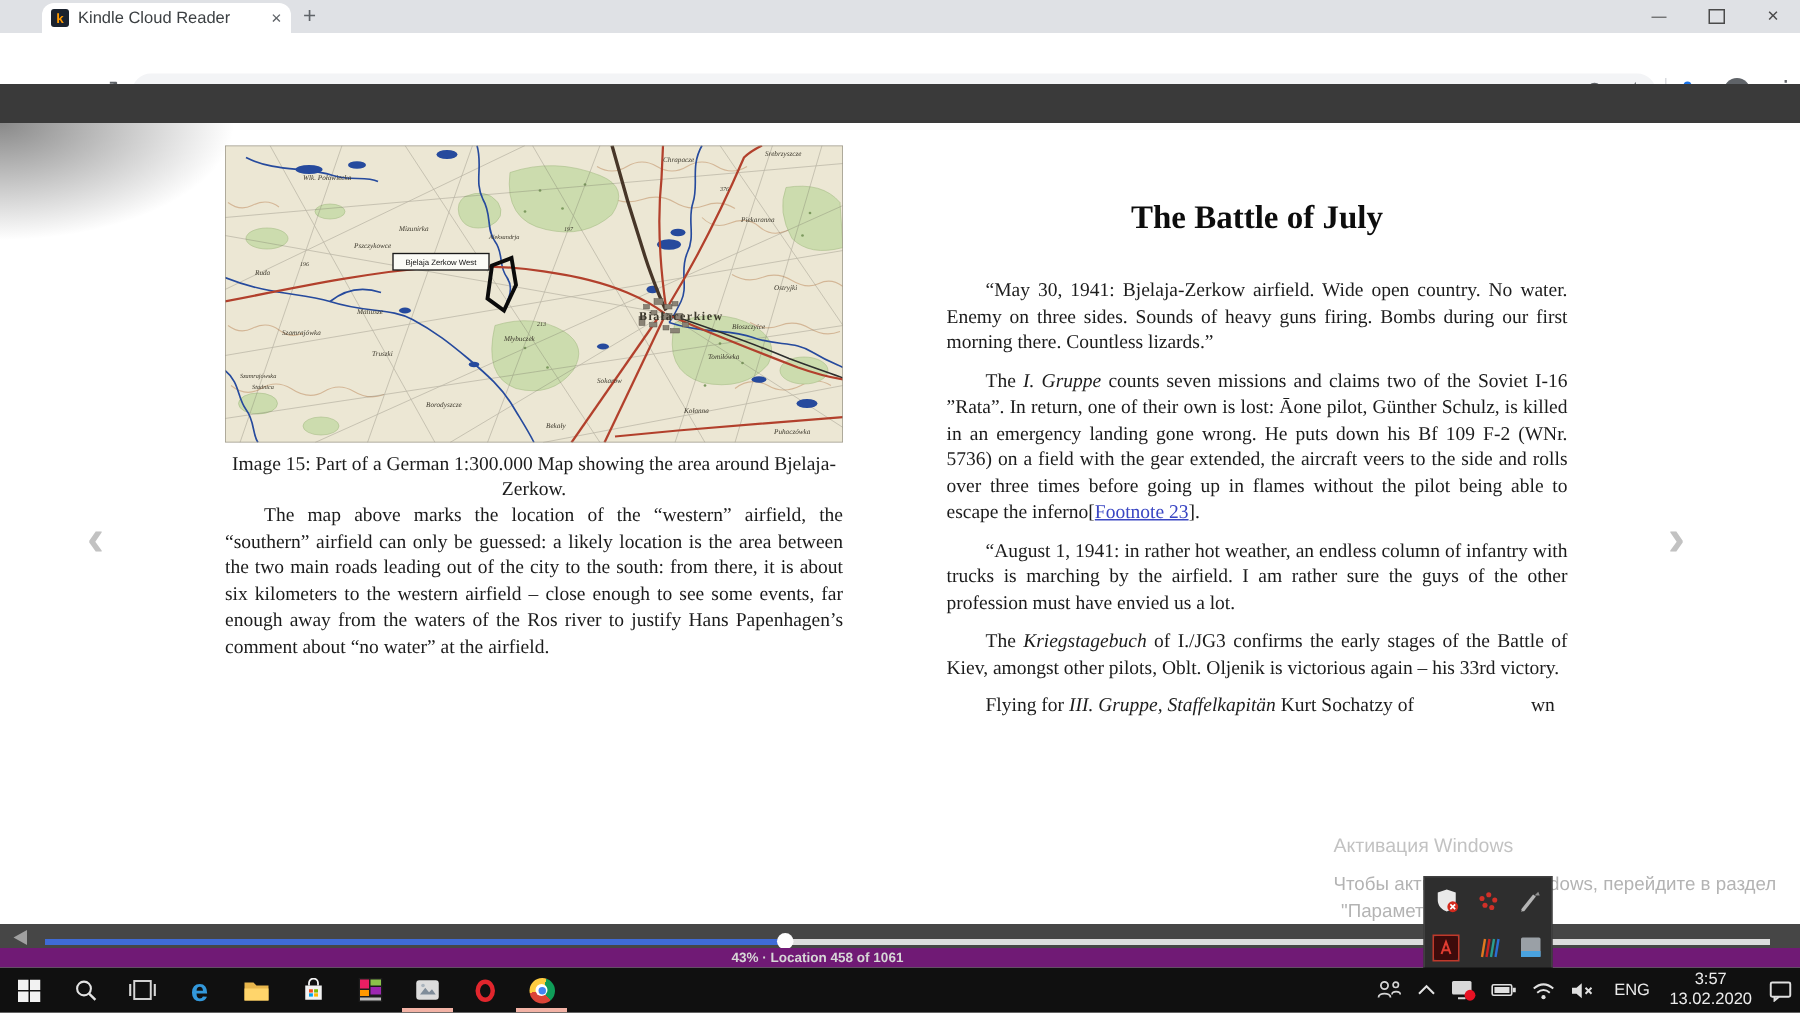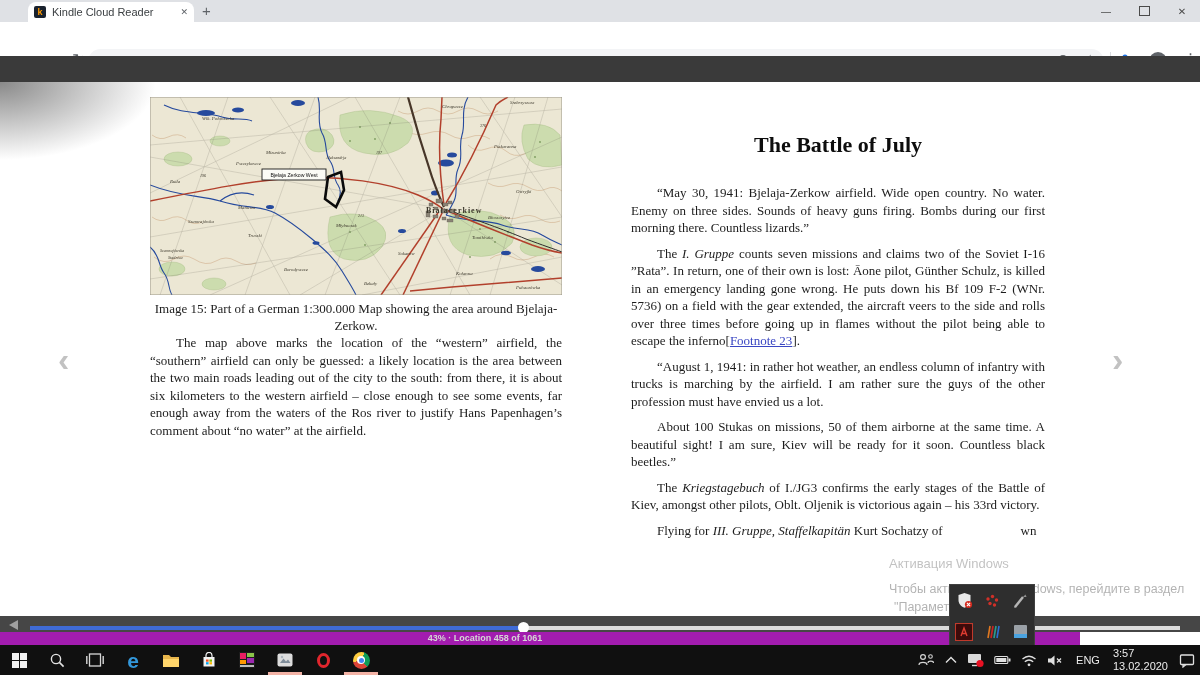--- a/index.html
+++ b/index.html
@@ -50,39 +50,39 @@
   .bp a{color:#3a46c3;text-decoration:underline;cursor:pointer;}
   .gap{display:inline-block;width:78px;}
   .navchev{top:262px;font-size:34px;color:#c2c2c2;font-weight:bold;line-height:30px;}
   
   #kfoot1{left:0;top:616px;width:1200px;height:16px;background:#464646;}
   #foot-tri{left:9px;top:620px;width:0;height:0;border-top:5px solid transparent;
        border-bottom:5px solid transparent;border-right:9px solid #a0a0a0;}
   #track{left:30px;top:626px;width:1150px;height:4px;background:#dcdcdc;}
   #track-fill{left:30px;top:626px;width:494px;height:4px;background:#3f6bd6;}
   #thumb{left:518px;top:622px;width:11px;height:11px;border-radius:50%;background:#fdfdfd;}
-  #kfoot2{left:0;top:632px;width:1080px;height:13px;background:#a21caf;}
+  #kfoot2{left:0;top:632px;width:1200px;height:13px;background:#701a75;}
   #progress-label{width:100%;text-align:center;font-size:9px;font-weight:bold;color:#d6d6d6;
        line-height:13px;transform:translateX(-55px);}
   
   .wm{color:#9a9a9a;}
   #wm1{left:889px;top:556px;font-size:13px;opacity:.6;}
   #wm2{left:889px;top:582px;font-size:12.5px;opacity:.75;}
   #wm3{left:894px;top:600px;font-size:12.5px;opacity:.75;}
   
   #tray-popup{left:949px;top:584px;width:86px;height:64px;background:#2e2e2e;border:1px solid #404040;
        box-sizing:border-box;z-index:50;display:grid;grid-template-columns:repeat(3,1fr);align-items:center;justify-items:center;}
   
   #taskbar{left:0;top:645px;width:1200px;height:30px;background:#101010;z-index:60;display:flex;align-items:center;}
   .tb{width:38px;height:30px;display:flex;align-items:center;justify-content:center;position:relative;flex:0 0 auto;}
   .tb .under{position:absolute;bottom:0;left:2px;right:2px;height:3px;background:#f3b3a6;}
   #tb-right{margin-left:auto;display:flex;align-items:center;height:30px;}
   .tr{height:30px;display:flex;align-items:center;justify-content:center;padding:0 5px;flex:0 0 auto;}
   #lang{color:#ececec;font-size:11px;padding:0 7px;}
-  #clock{color:#ececec;font-size:11px;line-height:13px;padding:0 6px;}
+  #clock{color:#ececec;font-size:11px;text-align:center;line-height:13px;padding:0 6px;}
   #edge-e{font-size:21px;font-weight:bold;color:#3398db;line-height:21px;}
   #opera-o{width:13px;height:15px;border:3.5px solid #e1262d;border-radius:50%;box-sizing:border-box;}
   .chrome{width:17px;height:17px;border-radius:50%;position:relative;
      background:conic-gradient(from 140deg,#db4437 0 120deg,#ffcd40 120deg 240deg,#0f9d58 240deg 360deg);}
   .chrome:before{content:"";position:absolute;left:4.5px;top:4.5px;width:8px;height:8px;border-radius:50%;
      background:#fff;}
   .chrome:after{content:"";position:absolute;left:6px;top:6px;width:5px;height:5px;border-radius:50%;background:#4285f4;}
   svg{display:block;}
 </style>
 </head>
@@ -332,21 +332,20 @@
     <div class="serif" id="map-caption">Image 15: Part of a German 1:300.000 Map showing the area around Bjelaja-Zerkow.</div>
     <div class="serif" id="left-para">The map above marks the location of the “western” airfield, the “southern” airfield can only be guessed: a likely location is the area between the two main roads leading out of the city to the south: from there, it is about six kilometers to the western airfield – close enough to see some events, far enough away from the waters of the Ros river to justify Hans Papenhagen’s comment about “no water” at the airfield.</div>
   </div>
 
   <div class="abs" id="rightcol">
     <h1 class="serif" id="book-title">The Battle of July</h1>
     <div id="right-paras">
           <p class="bp serif ind">“May 30, 1941: Bjelaja-Zerkow airfield. Wide open country. No water. Enemy on three sides. Sounds of heavy guns firing. Bombs during our first morning there. Countless lizards.”</p>
           <p class="bp serif ind">The <i>I. Gruppe</i> counts seven missions and claims two of the Soviet I-16 ”Rata”. In return, one of their own is lost: Āone pilot, Günther Schulz, is killed in an emergency landing gone wrong. He puts down his Bf 109 F-2 (WNr. 5736) on a field with the gear extended, the aircraft veers to the side and rolls over three times before going up in flames without the pilot being able to escape the inferno[<a>Footnote 23</a>].</p>
           <p class="bp serif ind">“August 1, 1941: in rather hot weather, an endless column of infantry with trucks is marching by the airfield. I am rather sure the guys of the other profession must have envied us a lot.</p>
-          <p class="bp serif ind">About 100 Stukas on missions, 50 of them airborne at the same time. A beautiful sight! I am sure, Kiev will be ready for it soon. Countless black beetles.”</p>
           <p class="bp serif ind">The <i>Kriegstagebuch</i> of I./JG3 confirms the early stages of the Battle of Kiev, amongst other pilots, Oblt. Oljenik is victorious again – his 33rd victory.</p>
           <p class="bp serif ind">Flying for <i>III. Gruppe, Staffelkapitän</i> Kurt Sochatzy of<span class="gap"></span>wn</p>
         </div>
   </div>
 </div>
 
 <div class="abs wm" id="wm1">Активация Windows</div>
 <div class="abs wm" id="wm2">Чтобы активировать Windows, перейдите в раздел</div>
 <div class="abs wm" id="wm3">"Параметры".</div>
 

